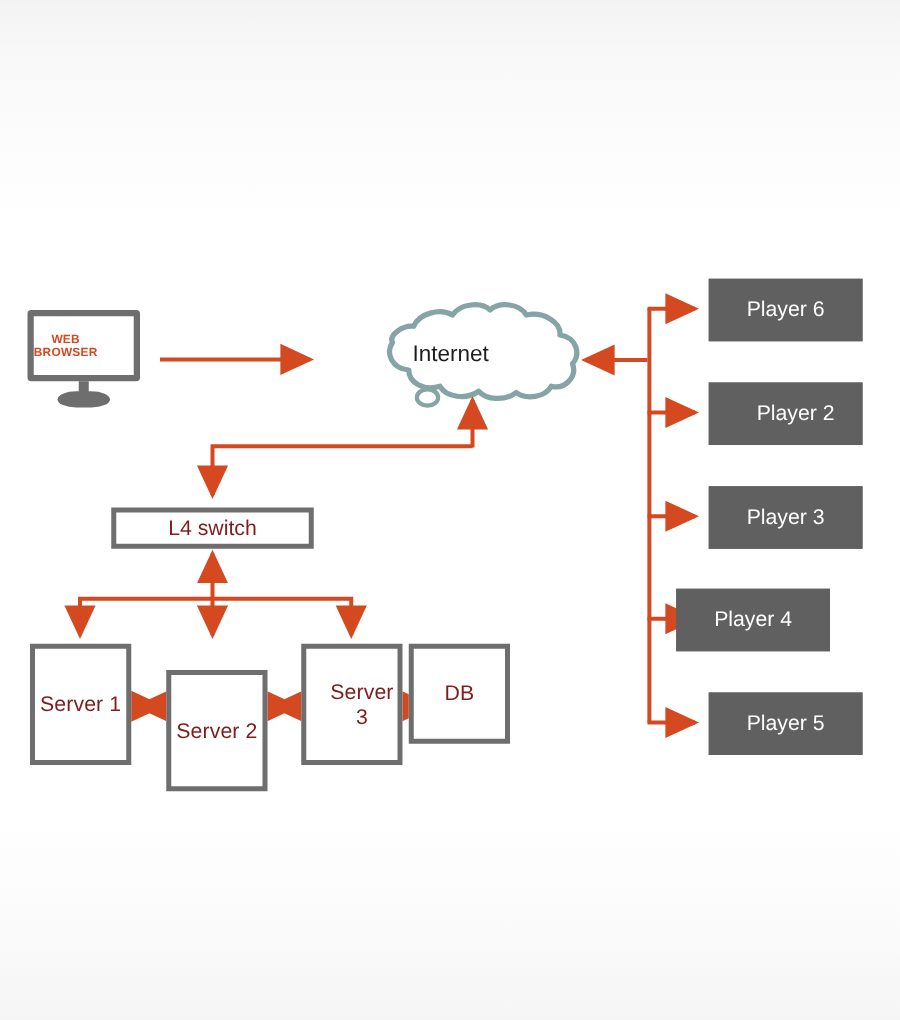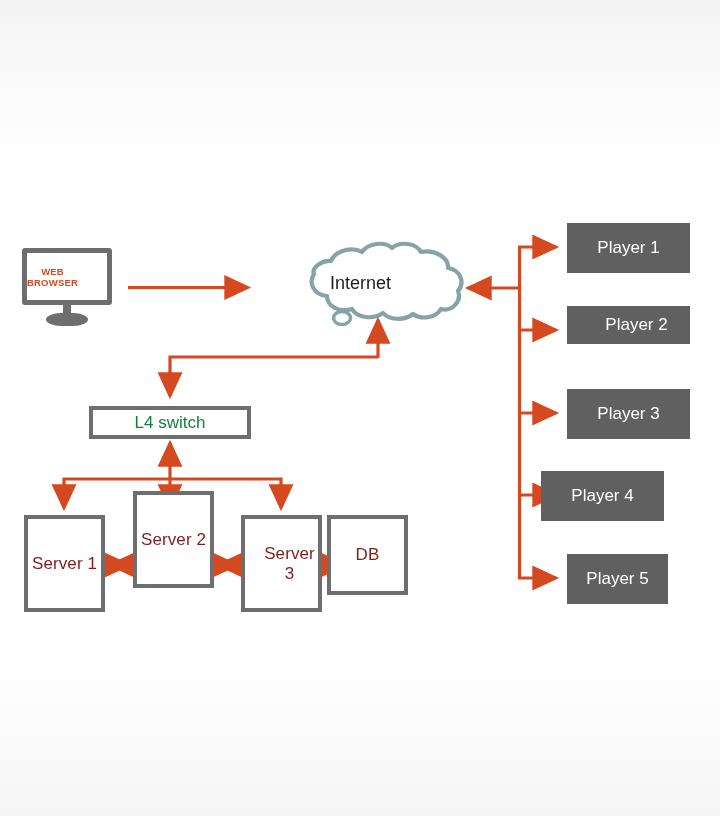--- a/index.html
+++ b/index.html
@@ -42,21 +42,21 @@
   .server-box {
     background: #ffffff;
     border: 4px solid #6e6e6e;
     color: #7f1d1d;
     font-size: 17px;
     letter-spacing: 0.1px;
   }
   .switch-box {
     background: #ffffff;
     border: 4px solid #6e6e6e;
-    color: #15803d;
+    color: #7f1d1d;
     font-size: 17px;
   }
   .player-box {
     background: #606060;
     color: #ffffff;
     font-size: 17px;
     border: 1px solid #606060;
   }
 
   
@@ -189,39 +189,39 @@
 
   <div id="internet-label">Internet</div>
 
   <div class="node switch-box" style="left:89px; top:406px; width:162px; height:33px;">
     <span>L4 switch</span>
   </div>
 
   <div class="node server-box" style="left:24px; top:515px; width:81px; height:97px;">
     <span>Server 1</span>
   </div>
-  <div class="node server-box" style="left:133px; top:491px; width:81px; height:97px;">
+  <div class="node server-box" style="left:133px; top:536px; width:81px; height:97px;">
     <span>Server 2</span>
   </div>
   <div class="node server-box" style="left:241px; top:515px; width:81px; height:97px;padding-left:16px;">
     <span>Server 3</span>
   </div>
   <div class="node server-box" style="left:327px; top:515px; width:81px; height:80px;">
     <span>DB</span>
   </div>
 
   <div class="node player-box" style="left:567px; top:223px; width:123px; height:50px;">
-    <span>Player 1</span>
-  </div>
-  <div class="node player-box" style="left:567px; top:306px; width:123px; height:38px;padding-left:16px;">
+    <span>Player 6</span>
+  </div>
+  <div class="node player-box" style="left:567px; top:306px; width:123px; height:50px;padding-left:16px;">
     <span>Player 2</span>
   </div>
   <div class="node player-box" style="left:567px; top:389px; width:123px; height:50px;">
     <span>Player 3</span>
   </div>
   <div class="node player-box" style="left:541px; top:471px; width:123px; height:50px;">
     <span>Player 4</span>
   </div>
-  <div class="node player-box" style="left:567px; top:554px; width:101px; height:50px;">
+  <div class="node player-box" style="left:567px; top:554px; width:123px; height:50px;">
     <span>Player 5</span>
   </div>
 
 </div>
 
 </body></html>

